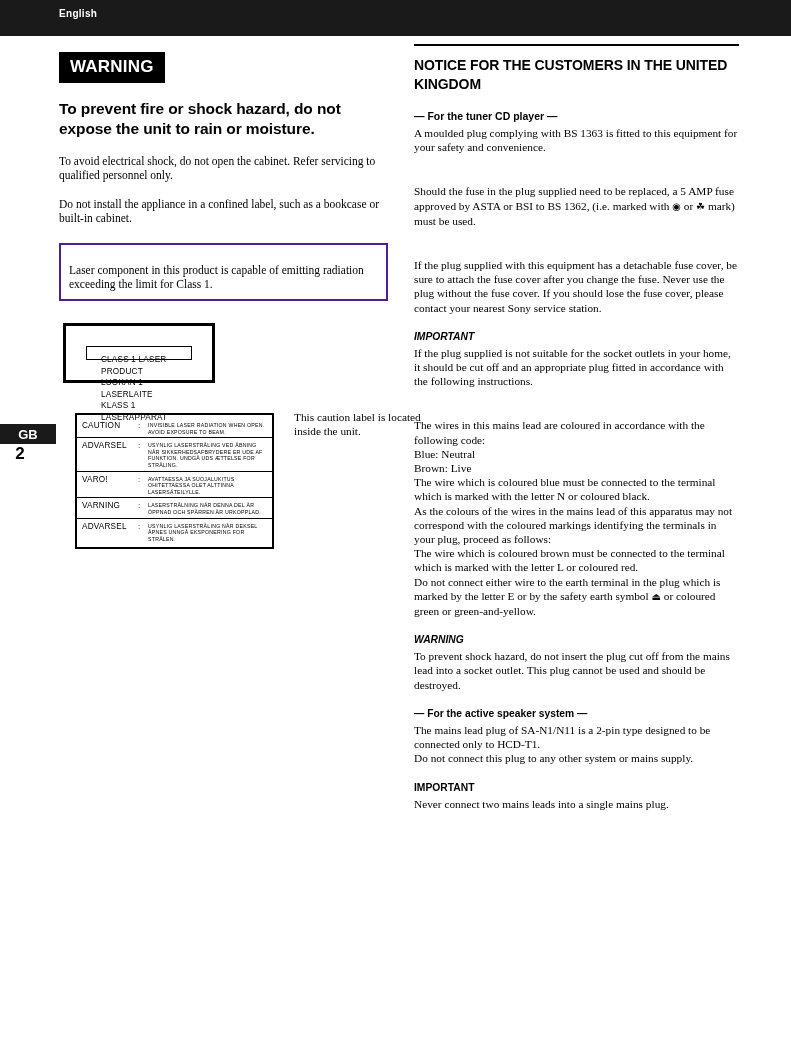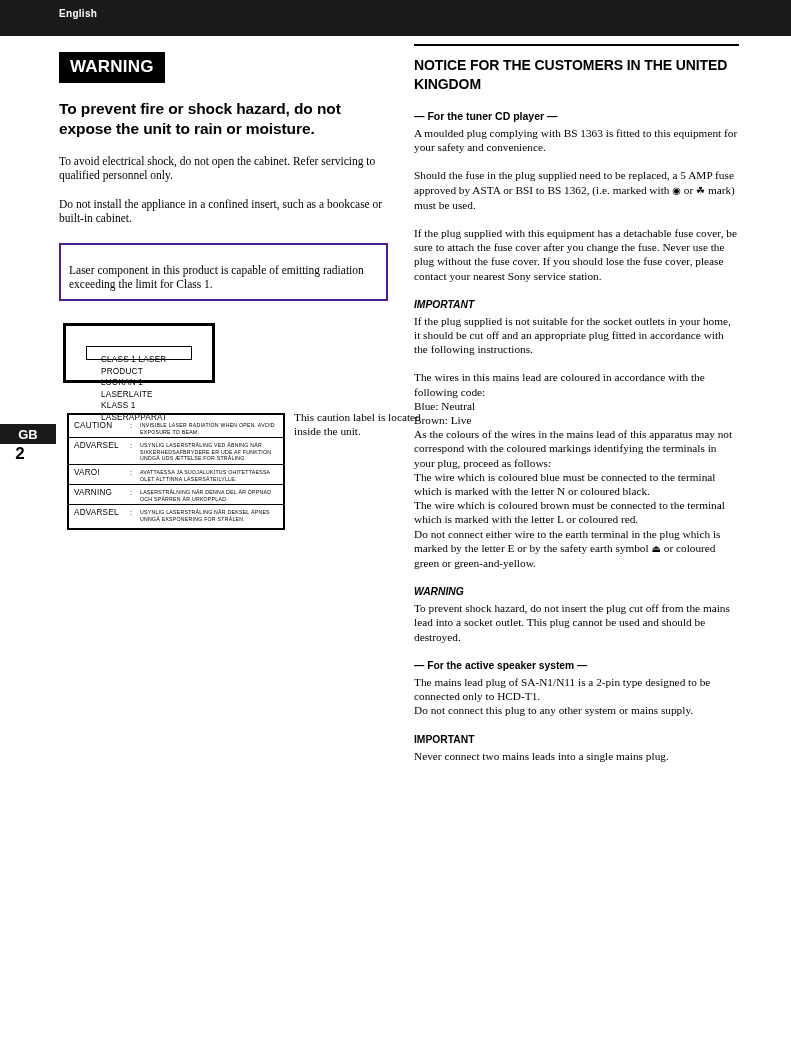--- a/index.html
+++ b/index.html
@@ -131,22 +131,22 @@
     line-height: 14px;
   }
   
   .caution-wrap {
     margin-top: 20px;
     position: relative;
     height: 110px;
   }
   .caution-box {
     position: absolute;
-    left: 8px; top: 0;
-    width: 218px;
+    left: 16px; top: 0;
+    width: 199px;
     border: 2px solid #000;
     box-sizing: border-box;
     padding: 3px 0 3px 0;
   }
   .caution-row {
     display: flex;
     align-items: flex-start;
     padding: 2px 4px 2px 5px;
     border-bottom: 1px solid #000;
     min-height: 15px;
@@ -220,21 +220,21 @@
     font-size: 10.3px;
     margin-top: 16px;
   }
   .rp {
     font-family: "Liberation Serif", serif;
     font-size: 11.3px;
     line-height: 14.2px;
     margin-top: 4px;
   }
   .rp.gap {
-    margin-top: 14px;
+    margin-top: 30px;
   }
   .sym {
     font-family: "DejaVu Sans", sans-serif;
     font-size: 10px;
   }
 </style>
 </head>
 <body>
 
 <div class="header-bar"></div>
@@ -244,21 +244,21 @@
 <div class="page-number">2</div>
 
 <div class="col-left">
 
   <div class="warning-badge">WARNING</div>
 
   <div class="warn-head">To prevent fire or shock hazard, do not expose the unit to rain or moisture.</div>
 
   <div class="body-p">To avoid electrical shock, do not open the cabinet.  Refer servicing to qualified personnel only.</div>
 
-  <div class="body-p">Do not install the appliance in a confined insert, such as a bookcase or built-in cabinet.</div>
+  <div class="body-p">Do not install the appliance in a confined label, such as a bookcase or built-in cabinet.</div>
 
   <div class="laser-box">Laser component in this product is capable of emitting radiation exceeding the limit for Class 1.</div>
 
   <div class="label-row">
     <div class="laser-label">
       <div class="laser-label-inner">
         <div>CLASS 1 LASER PRODUCT</div>
         <div>LUOKAN 1 LASERLAITE</div>
         <div>KLASS 1 LASERAPPARAT</div>
       </div>
@@ -314,22 +314,22 @@
   </div>
 
   <div class="rp gap">If the plug supplied with this equipment has a detachable fuse cover, be sure to attach the fuse cover after you change the fuse. Never use the plug without the fuse cover. If you should lose the fuse cover, please contact your nearest Sony service station.</div>
 
   <div class="bold-it">IMPORTANT</div>
   <div class="rp">If the plug supplied is not suitable for the socket outlets in your home, it should be cut off and an appropriate plug fitted in accordance with the following instructions.</div>
 
   <div class="rp gap">The wires in this mains lead are coloured in accordance with the following code:</div>
   <div class="rp" style="margin-top:0">Blue: Neutral</div>
   <div class="rp" style="margin-top:0">Brown: Live</div>
+  <div class="rp" style="margin-top:0">The wire which is coloured blue must be connected to the terminal which is marked with the letter N or coloured black.</div>
   <div class="rp" style="margin-top:0">As the colours of the wires in the mains lead of this apparatus may not correspond with the coloured markings identifying the terminals in your plug, proceed as follows:</div>
-  <div class="rp" style="margin-top:0">The wire which is coloured blue must be connected to the terminal which is marked with the letter N or coloured black.</div>
   <div class="rp" style="margin-top:0">The wire which is coloured brown must be connected to the terminal which is marked with the letter L or coloured red.</div>
   <div class="rp" style="margin-top:0">
     <span>Do not connect either wire to the earth terminal in the plug which is marked by the letter E or by the safety earth symbol</span>
     <span class="sym">⏏</span>
     <span>or coloured green or green-and-yellow.</span>
   </div>
 
   <div class="bold-it">WARNING</div>
   <div class="rp">To prevent shock hazard, do not insert the plug cut off from the mains lead into a socket outlet. This plug cannot be used and should be destroyed.</div>
 

